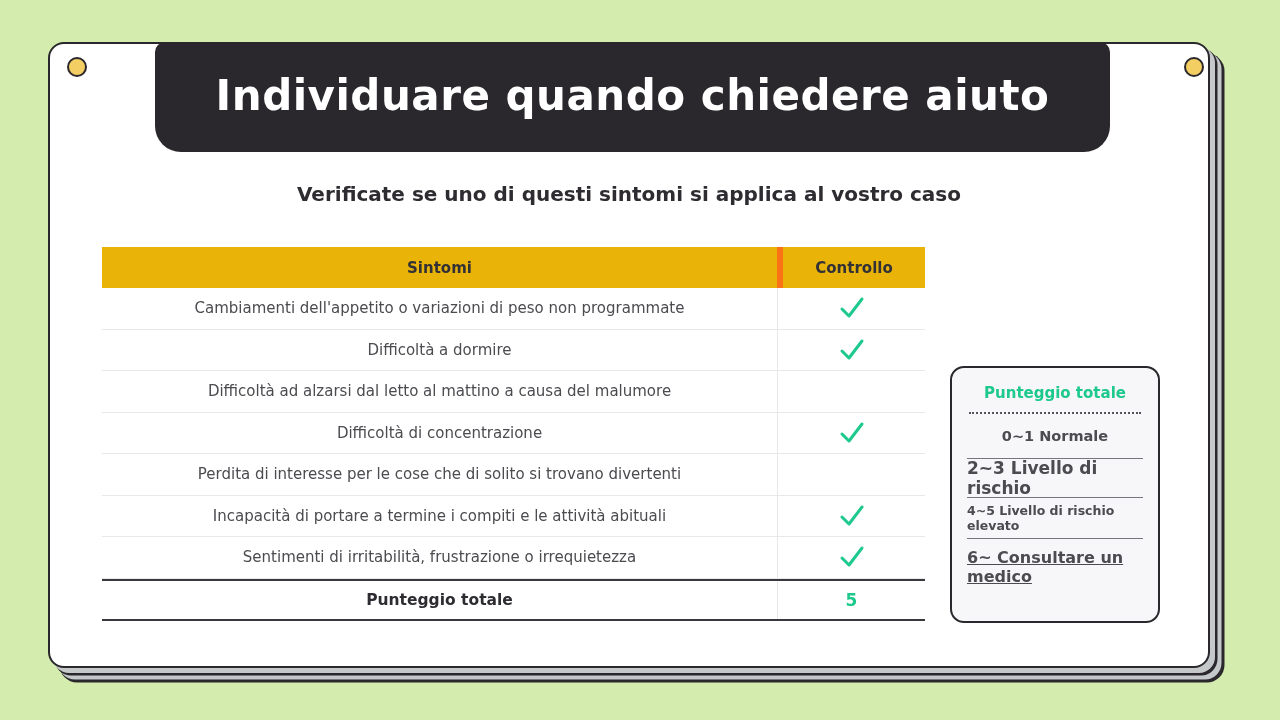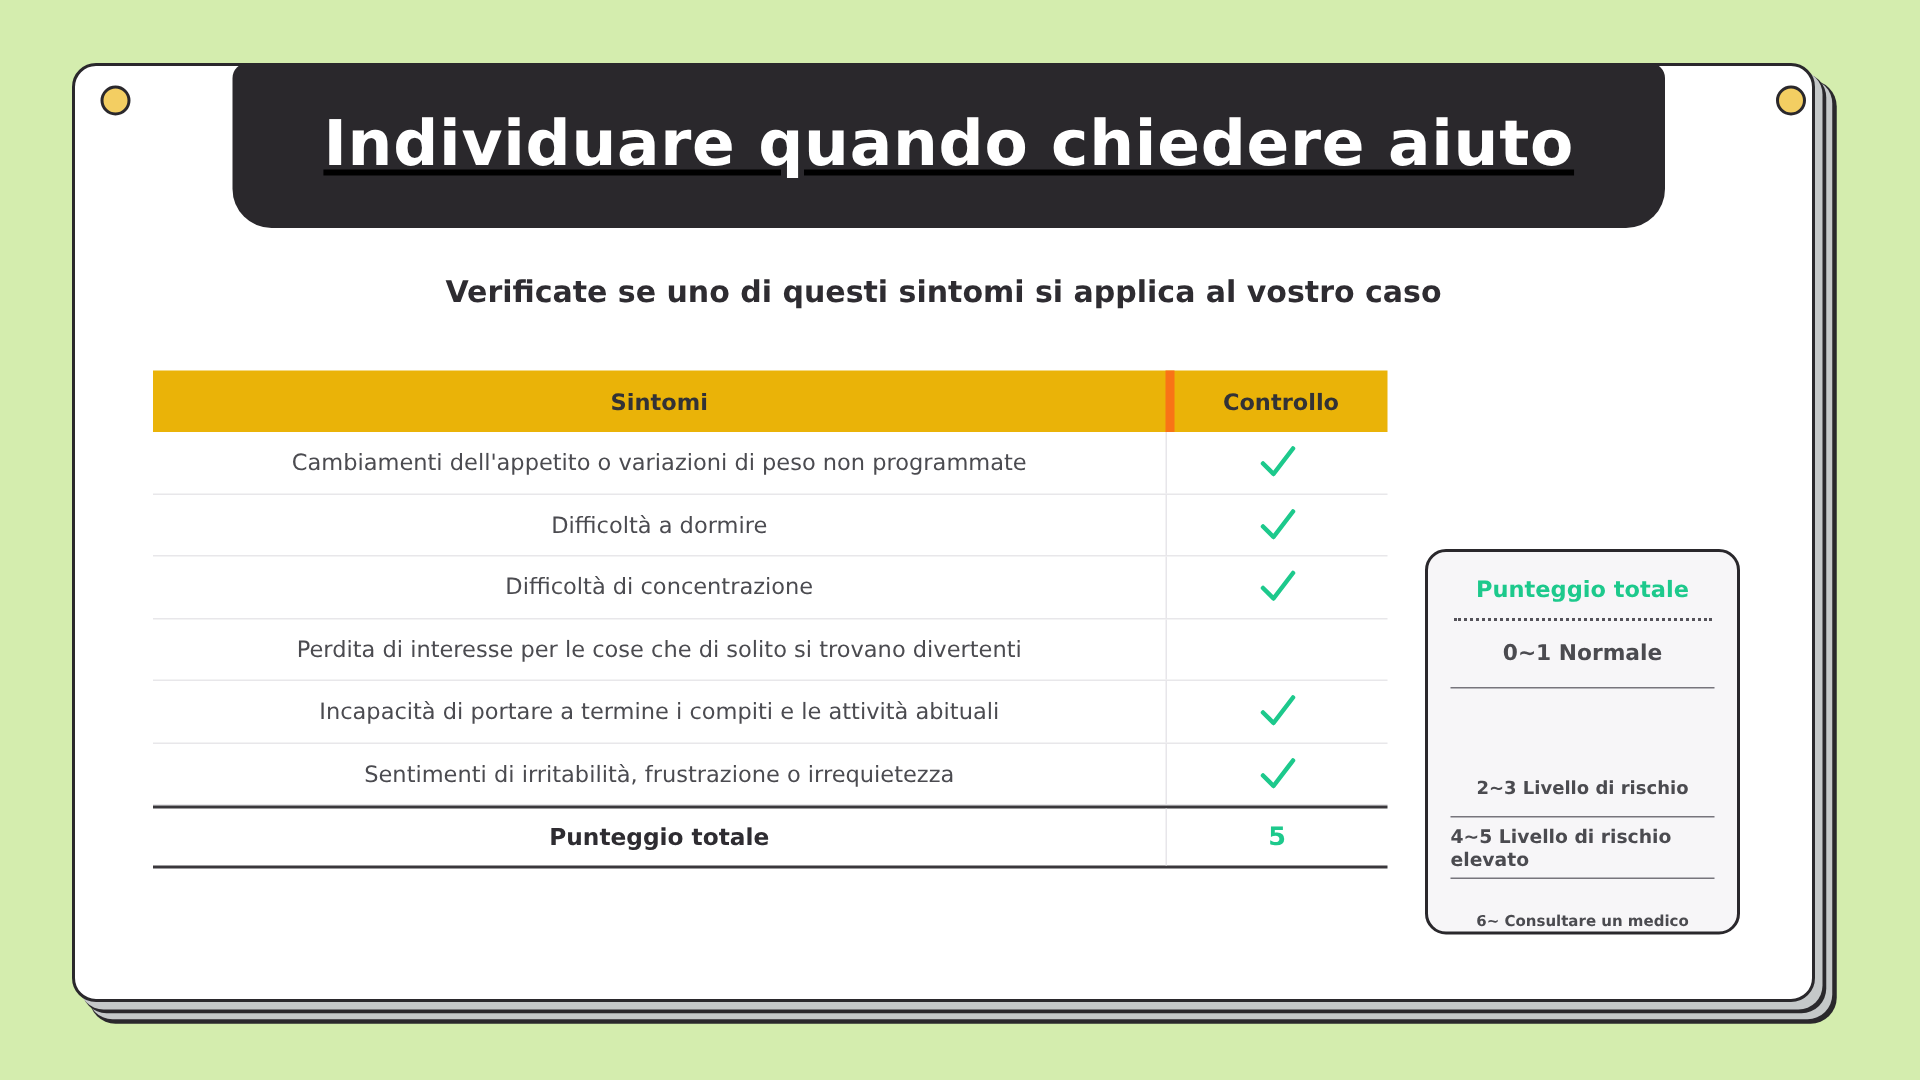--- a/index.html
+++ b/index.html
@@ -35,21 +35,21 @@
   .pin-left  { left: 17px; top: 13px; }
   .pin-right { left: 1134px; top: 13px; }
 
   
   .banner {
     position: absolute;
     left: 105px; top: -2px;
     width: 955px; height: 110px;
     background: #2a282c;
     border-radius: 10px 10px 26px 26px;
-    display: flex; align-items: center; justify-content: center; text-decoration: underline;
+    display: flex; align-items: center; justify-content: center;
   }
   .banner h1 {
     color: #ffffff;
     font-size: 42px;
     font-weight: bold;
     letter-spacing: 0.5px;
     padding-bottom: 4px;
   }
 
   .subtitle {
@@ -124,23 +124,23 @@
   .score-items { display: flex; flex-direction: column; }
   .score-item {
     display: flex; align-items: center; justify-content: center;
     font-weight: bold;
     color: #4b4b50;
     width: 176px;
     margin: 0 auto;
     border-bottom: 1px solid #77757c;
   }
   .score-item.i0 { height: 45px; font-size: 14.5px; }
-  .score-item.i1 { height: 39px; font-size: 12px; margin-top: 47px; }
+  .score-item.i1 { height: 39px; font-size: 17px; }
   .score-item.i2 { height: 41px; font-size: 12.5px; }
-  .score-item.i3 { height: 56px; font-size: 10px; border-bottom: none; }
+  .score-item.i3 { height: 56px; font-size: 16px; border-bottom: none; text-decoration: underline; }
 </style>
 </head>
 <body>
 
 <div class="stage">
   <div class="card">
 
     <div class="pin pin-left"></div>
     <div class="pin pin-right"></div>
 
@@ -164,20 +164,24 @@
               </svg>
             </div>
           </div>
           <div class="t-row">
             <div class="t-cell-symptom">Difficoltà a dormire</div>
             <div class="t-cell-check">
               <svg class="check-svg" viewBox="0 0 30 26">
                 <path d="M5 14 L12 21 L25 4" fill="none" stroke="#1dc98c" stroke-width="3" stroke-linecap="round" stroke-linejoin="round"></path>
               </svg>
             </div>
+          </div>
+          <div class="t-row">
+            <div class="t-cell-symptom">Difficoltà ad alzarsi dal letto al mattino a causa del malumore</div>
+            <div class="t-cell-check"></div>
           </div>
           <div class="t-row">
             <div class="t-cell-symptom">Difficoltà di concentrazione</div>
             <div class="t-cell-check">
               <svg class="check-svg" viewBox="0 0 30 26">
                 <path d="M5 14 L12 21 L25 4" fill="none" stroke="#1dc98c" stroke-width="3" stroke-linecap="round" stroke-linejoin="round"></path>
               </svg>
             </div>
           </div>
           <div class="t-row">

